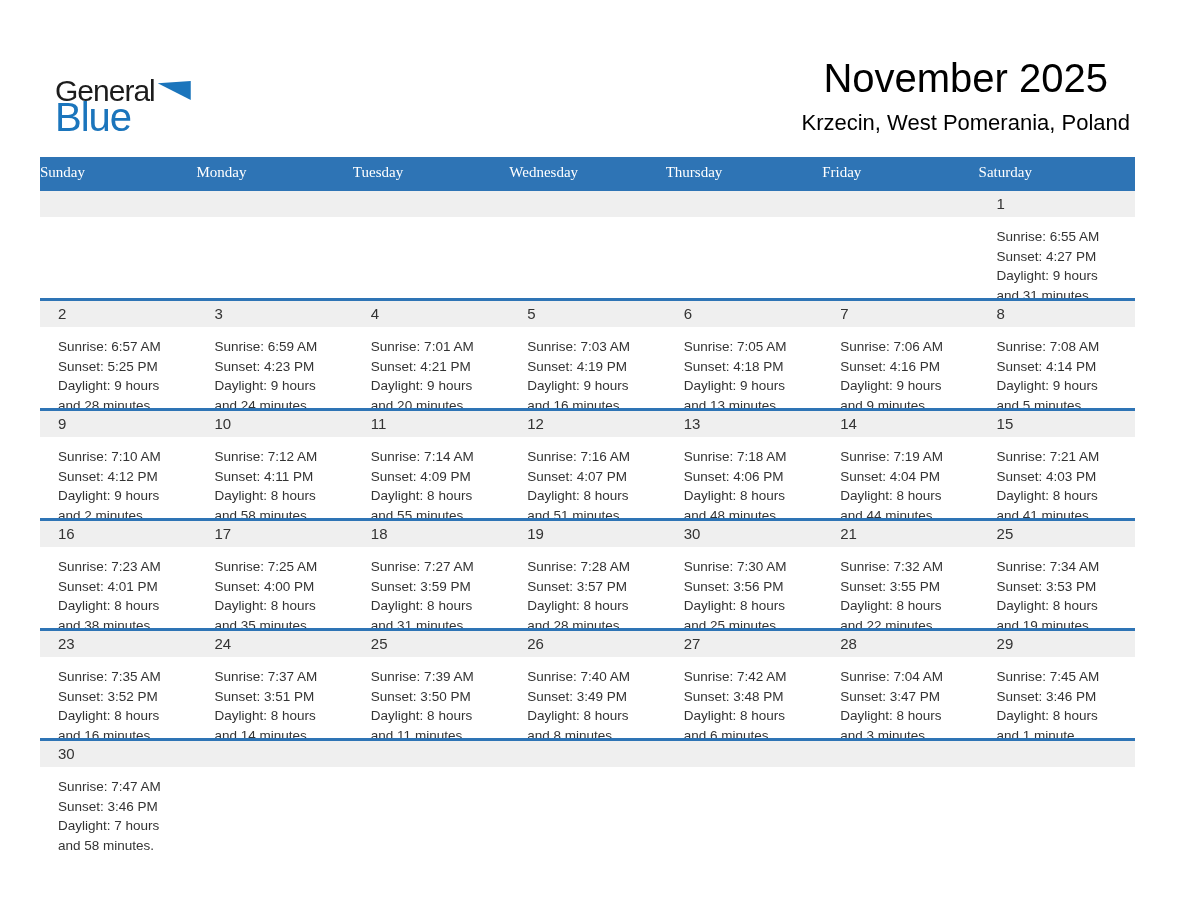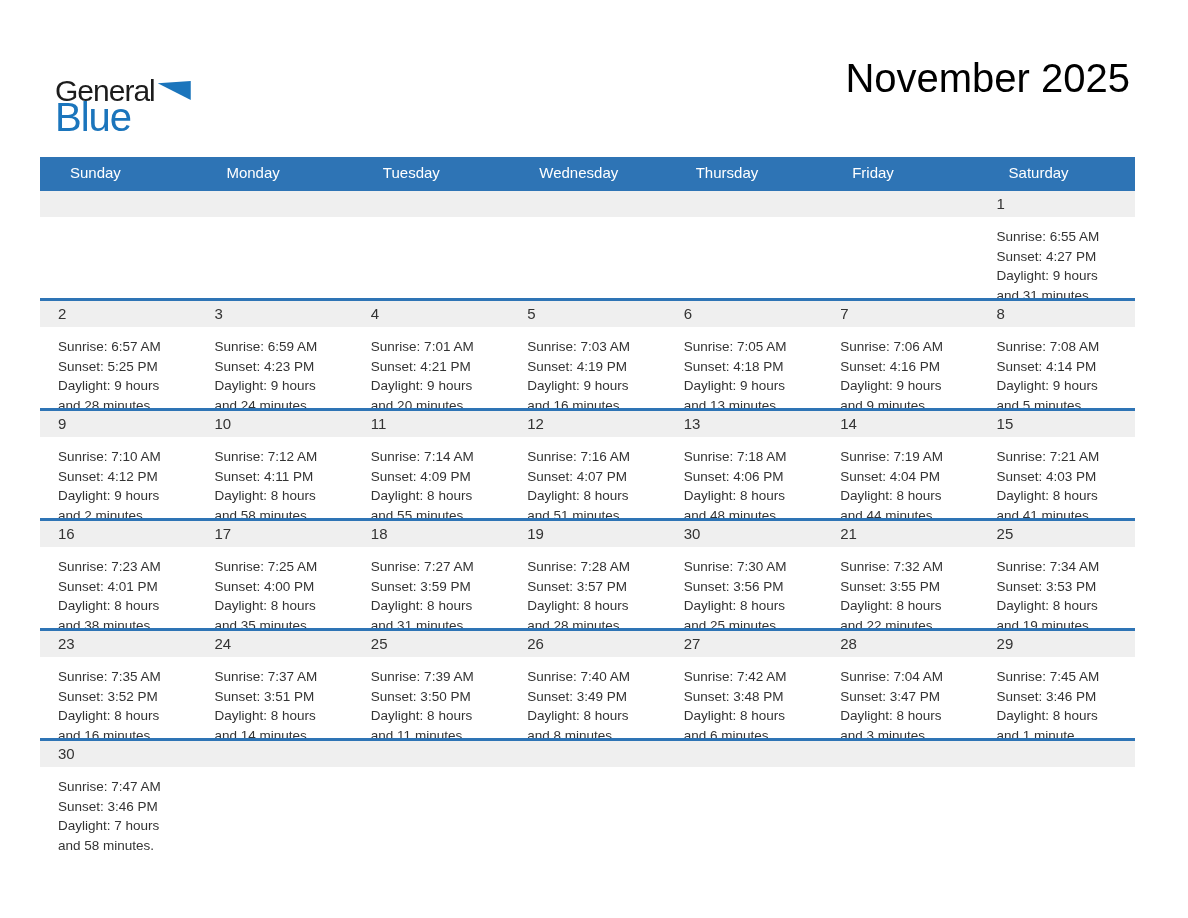--- a/index.html
+++ b/index.html
@@ -33,21 +33,21 @@
   .titles{position:absolute;top:56px;right:58px;text-align:center;}
   .title{font-size:40px;line-height:44px;font-weight:400;color:#000;margin:0;}
   .subtitle{font-size:22px;line-height:26px;font-weight:400;color:#000;margin:10px 0 0;}
 
   
   .calendar{position:absolute;left:40px;top:157px;width:1095px;}
   .cal-header{
     display:grid;grid-template-columns:repeat(7,1fr);
     background:var(--accent);height:31px;align-items:center;
   }
-  .wd{color:#fff;font-size:15px;padding-left:30px;white-space:nowrap;}
+  .wd{color:#fff;font-size:15px;padding-left:0;white-space:nowrap;font-family:Liberation Serif, serif;}
   .week{
     display:grid;grid-template-columns:repeat(7,1fr);
     border-top:3px solid var(--accent);
     background:linear-gradient(to bottom, var(--band-gray) 0, var(--band-gray) 26px, #ffffff 26px);
     height:110px;
   }
   .week:last-child{height:112px;}
   .day{padding:0 4px 0 18px;overflow:hidden;}
   .date{font-size:15px;line-height:26px;color:#333;}
   .lines{padding-top:10px;}
@@ -61,20 +61,21 @@
   <div class="logo">
     <div class="logo-row1">
       <span class="logo-general">General</span>
       <span class="logo-triangle"></span>
     </div>
     <div class="logo-blue">Blue</div>
   </div>
 
   <div class="titles">
     <h1 class="title">November 2025</h1>
+    <div class="subtitle">Krzecin, West Pomerania, Poland</div>
   </div>
 
   <div class="calendar">
     <div class="cal-header">
       <div class="wd">Sunday</div>
       <div class="wd">Monday</div>
       <div class="wd">Tuesday</div>
       <div class="wd">Wednesday</div>
       <div class="wd">Thursday</div>
       <div class="wd">Friday</div>

